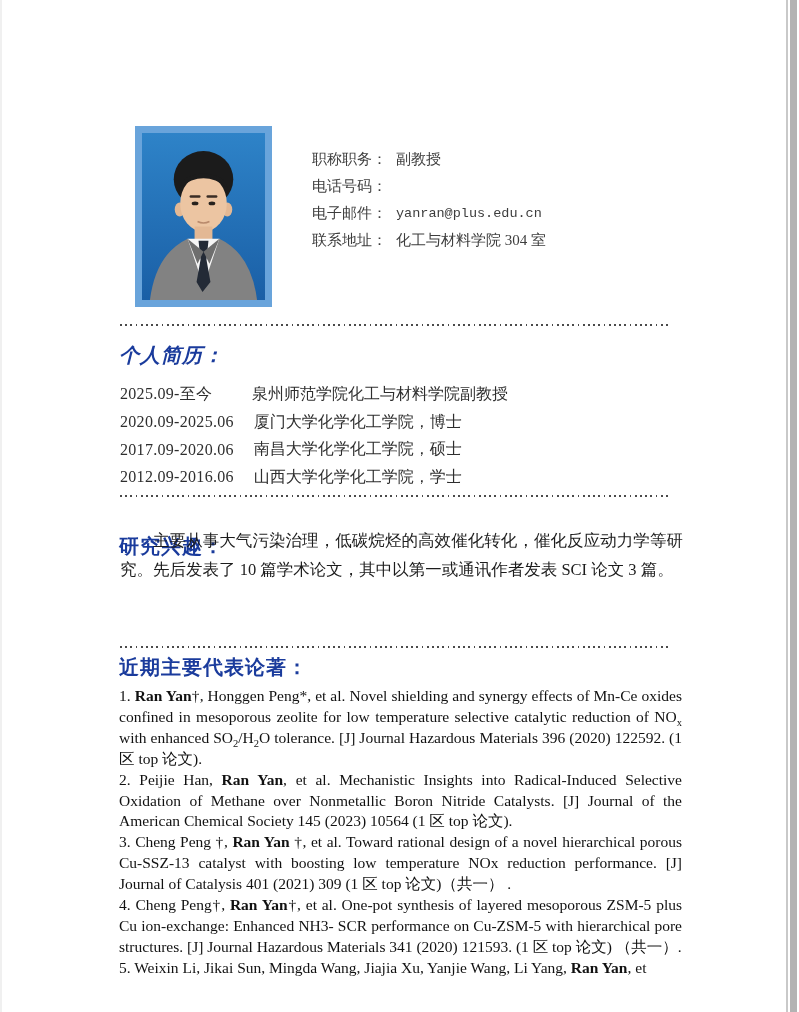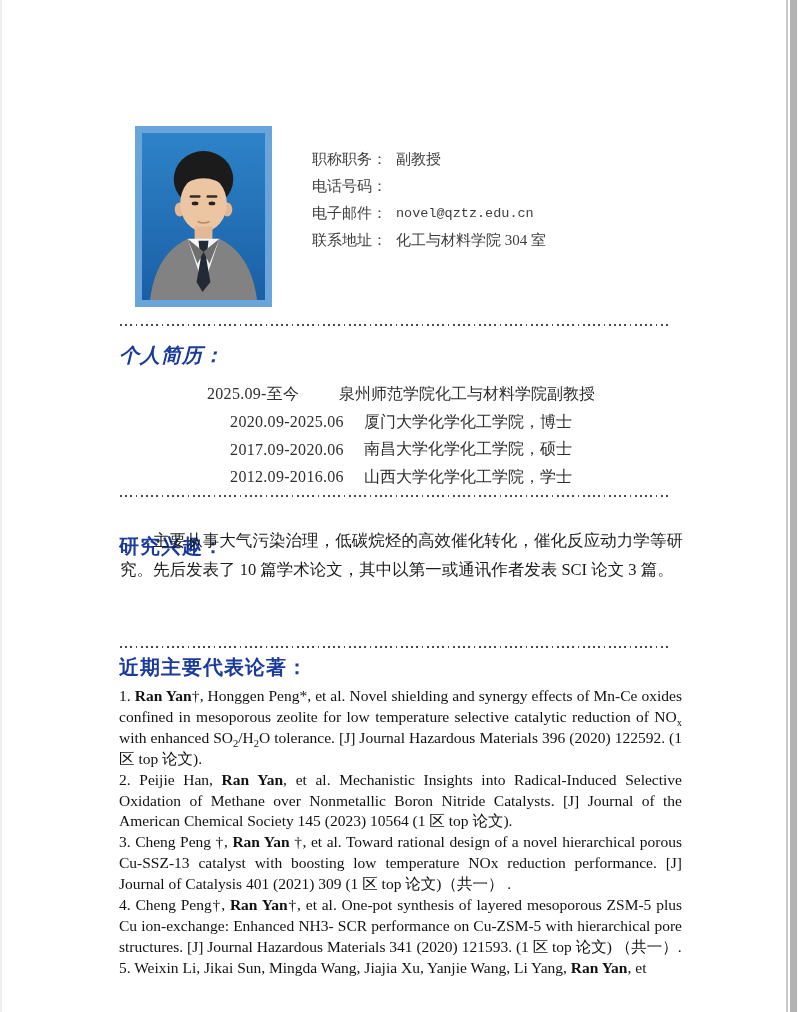--- a/index.html
+++ b/index.html
@@ -40,21 +40,21 @@
   .sep1{top:324px;} .sep2{top:495px;} .sep3{top:646px;}
   
   .sec-h{
     position:absolute;left:117px;
     font-family:"Liberation Sans","DejaVu Sans",sans-serif;
     font-weight:bold;font-size:20px;letter-spacing:1px;color:var(--accent);
   }
   .h-resume{top:342px;font-style:italic;} .h-interests{top:510px;margin-top:23px;} .h-pubs{top:654px;}
   
   .resume{position:absolute;left:118px;top:381px;width:562px;font-size:16px;color:#2e2e2e;}
-  .r-row{display:flex;height:27.5px;align-items:center;white-space:nowrap;justify-content:center;}
+  .r-row{display:flex;height:27.5px;align-items:center;white-space:nowrap;}
   .r-period{min-width:112px;letter-spacing:.3px;}
   .r-detail{margin-left:20px;}
   
   .interests-p{
     position:absolute;left:118px;top:526px;width:563px;
     font-size:16.5px;line-height:29px;text-indent:2em;color:#1c1c1c;text-align:justify;
   }
   
   .pubs{position:absolute;left:117px;top:686px;width:563px;font-size:15.5px;
         line-height:20.9px;color:#111;}
@@ -102,21 +102,21 @@
       <div class="c-row">
         <span class="c-label">职称职务：</span>
         <span class="c-val">副教授</span>
       </div>
       <div class="c-row">
         <span class="c-label">电话号码：</span>
         <span class="c-val"></span>
       </div>
       <div class="c-row">
         <span class="c-label">电子邮件：</span>
-        <span class="c-val">novel@qztz.edu.cn</span>
+        <span class="c-val">yanran@plus.edu.cn</span>
       </div>
       <div class="c-row">
         <span class="c-label">联系地址：</span>
         <span class="c-val">化工与材料学院 304 室</span>
       </div>
     </div>
 
   <div class="sep sep1"></div>
   <div class="sep sep2"></div>
   <div class="sep sep3"></div>

